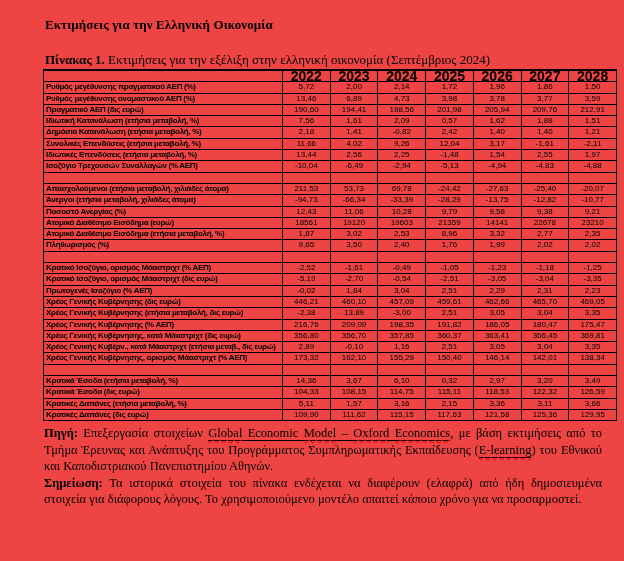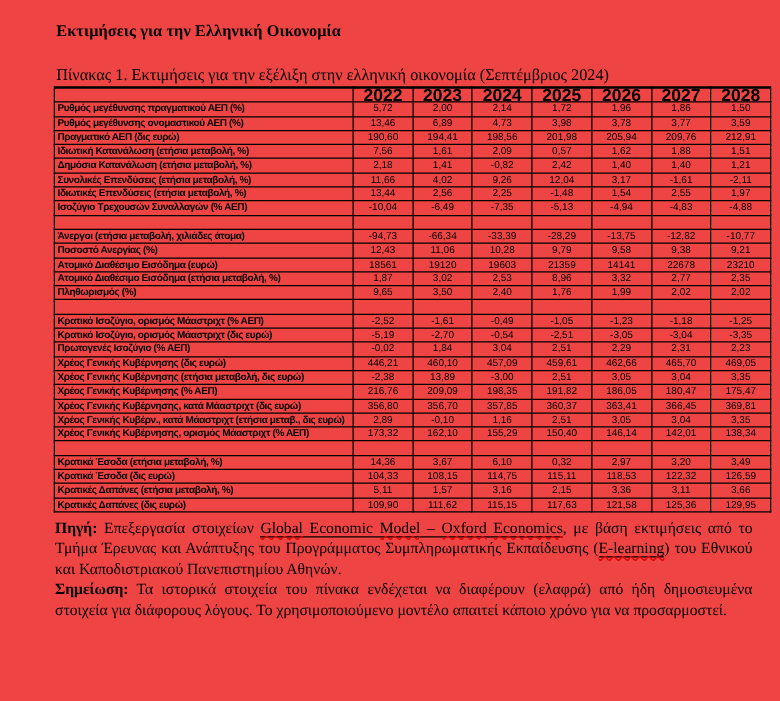--- a/index.html
+++ b/index.html
@@ -17,21 +17,21 @@
     font-size:13px;
     font-weight:bold;
     margin:0 0 0 1px;
     letter-spacing:.1px;
   }
   p.caption{
     font-size:13px;
     margin:19px 0 0 1px;
     white-space:nowrap;
   }
-  .cap-b{font-weight:normal;}
+  .cap-b{font-weight:bold;}
   table.est{
     border-collapse:collapse;
     table-layout:fixed;
     width:574px;
     margin-left:-1px;
     margin-top:1px;
     font-family:"Liberation Sans","DejaVu Sans",sans-serif;
     font-size:8px;
     border-top:2px solid #000;
   }
@@ -162,35 +162,45 @@
           <td class="val" data-name="value-cell">2,25</td>
           <td class="val" data-name="value-cell">-1,48</td>
           <td class="val" data-name="value-cell">1,54</td>
           <td class="val" data-name="value-cell">2,55</td>
           <td class="val" data-name="value-cell">1,97</td>
         </tr>
         <tr data-name="table-row">
           <td class="lbl" data-name="row-label">Ισοζύγιο Τρεχουσών Συναλλαγών (% ΑΕΠ)</td>
           <td class="val" data-name="value-cell">-10,04</td>
           <td class="val" data-name="value-cell">-6,49</td>
-          <td class="val" data-name="value-cell">-7,35</td>
+          <td class="val" data-name="value-cell">-2,94</td>
           <td class="val" data-name="value-cell">-5,13</td>
           <td class="val" data-name="value-cell">-4,94</td>
           <td class="val" data-name="value-cell">-4,83</td>
           <td class="val" data-name="value-cell">-4,88</td>
         </tr>
         <tr data-name="spacer-row">
           <td class="lbl" data-name="row-label"></td>
           <td class="val" data-name="value-cell"></td>
           <td class="val" data-name="value-cell"></td>
           <td class="val" data-name="value-cell"></td>
           <td class="val" data-name="value-cell"></td>
           <td class="val" data-name="value-cell"></td>
           <td class="val" data-name="value-cell"></td>
           <td class="val" data-name="value-cell"></td>
+        </tr>
+        <tr data-name="table-row">
+          <td class="lbl" data-name="row-label">Απασχολούμενοι (ετήσια μεταβολή, χιλιάδες άτομα)</td>
+          <td class="val" data-name="value-cell">211,53</td>
+          <td class="val" data-name="value-cell">53,73</td>
+          <td class="val" data-name="value-cell">69,78</td>
+          <td class="val" data-name="value-cell">-24,42</td>
+          <td class="val" data-name="value-cell">-27,63</td>
+          <td class="val" data-name="value-cell">-25,40</td>
+          <td class="val" data-name="value-cell">-20,07</td>
         </tr>
         <tr data-name="table-row">
           <td class="lbl" data-name="row-label">Άνεργοι (ετήσια μεταβολή, χιλιάδες άτομα)</td>
           <td class="val" data-name="value-cell">-94,73</td>
           <td class="val" data-name="value-cell">-66,34</td>
           <td class="val" data-name="value-cell">-33,39</td>
           <td class="val" data-name="value-cell">-28,29</td>
           <td class="val" data-name="value-cell">-13,75</td>
           <td class="val" data-name="value-cell">-12,82</td>
           <td class="val" data-name="value-cell">-10,77</td>

